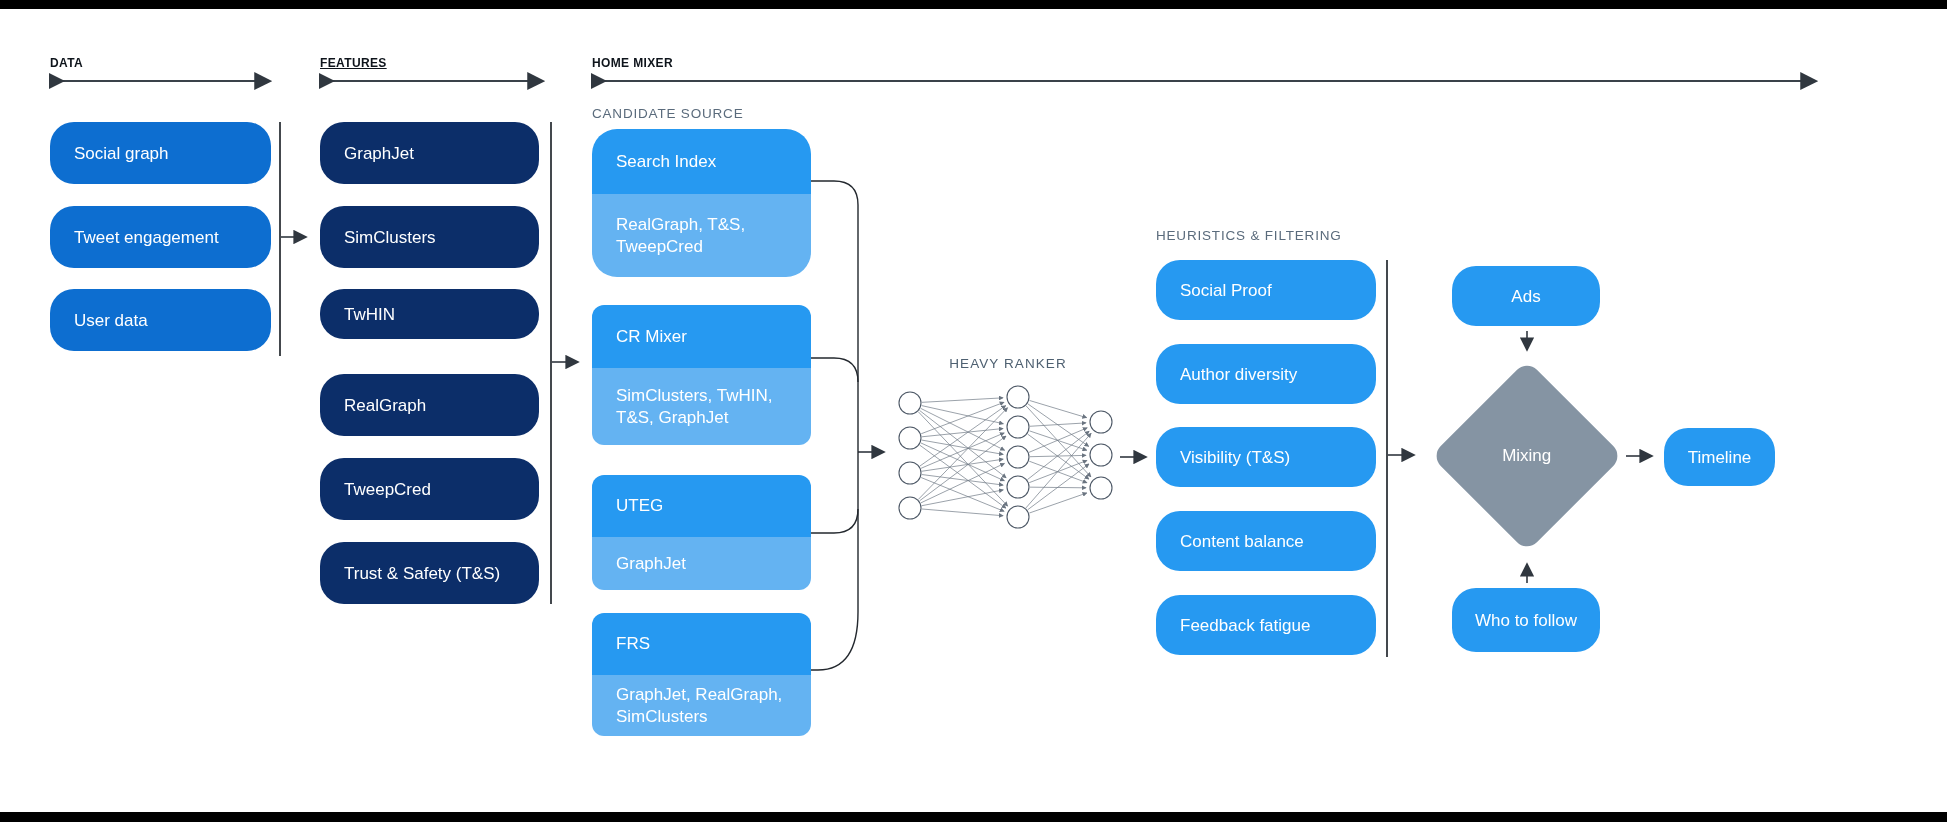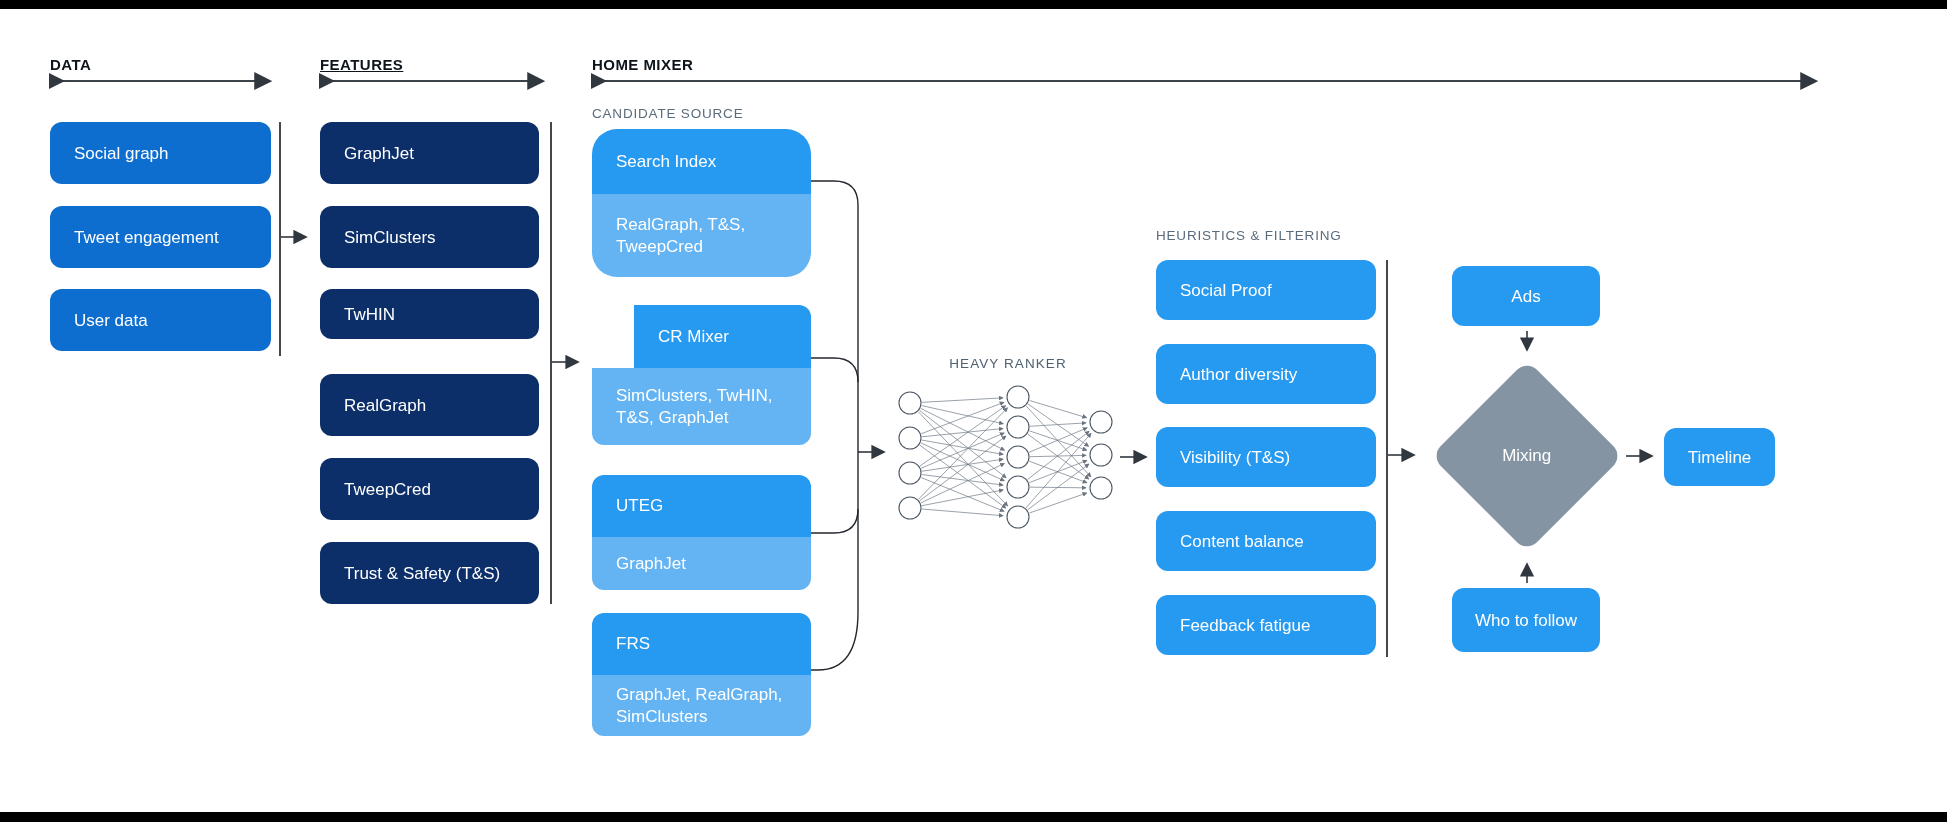--- a/index.html
+++ b/index.html
@@ -1,25 +1,25 @@
 <!DOCTYPE html>
 <html style="--data-box: #0d6ed0; --feature-box: #0c2e69; --source-box: #2699f1; --source-sub: #64b3f2; --filter-box: #2699f1; --diamond: #8594a3; --line: #23282e; --text-dark: #0e141b; --text-gray: #5a6b7c;"><head>
 <meta charset="utf-8">
 <style>
   html,body{margin:0;padding:0;background:#ffffff;}
   .stage{position:relative;width:1947px;height:822px;background:#ffffff;overflow:hidden;
          font-family:"Liberation Sans",sans-serif;}
   .bar{position:absolute;left:0;width:100%;background:#000;}
   .bar.top{top:0;height:9px;}
   .bar.bottom{bottom:0;height:10px;}
-  .hdr-label{position:absolute;font-weight:700;font-size:15px;letter-spacing:.03em;
+  .hdr-label{position:absolute;font-weight:700;font-size:12px;letter-spacing:.03em;
              color:var(--text-dark,#0e141b);}
   .sec-label{position:absolute;font-weight:500;font-size:13.5px;letter-spacing:.06em;
              color:var(--text-gray,#5a6b7c);}
-  .box{position:absolute;border-radius:12px;color:#fff;font-size:17px;line-height:21px;
+  .box{position:absolute;border-radius:24px;color:#fff;font-size:17px;line-height:21px;
        display:flex;align-items:center;padding-left:24px;box-sizing:border-box;}
   .box.center{justify-content:center;padding-left:0;}
   .data-box{background:var(--data-box,#0d6ed0);}
   .feat-box{background:var(--feature-box,#0c2e69);}
   .filter-box{background:var(--filter-box,#2699f1);}
   .src-group{position:absolute;border-radius:12px;overflow:hidden;color:#fff;font-size:17px;}
   .src-top{display:flex;align-items:center;padding-left:24px;box-sizing:border-box;
            background:var(--source-box,#2699f1);}
   .src-sub{display:flex;align-items:center;padding-left:24px;padding-right:14px;box-sizing:border-box;
            background:var(--source-sub,#64b3f2);line-height:22px;}
@@ -168,21 +168,21 @@
   <div class="src-group" style="left:592px;top:129px;width:219px;border-radius:25px;">
     <div class="src-top" style="height:65px;">
       <span>Search Index</span>
       </div>
     <div class="src-sub" style="height:83px;">
       <span>RealGraph, T&amp;S, TweepCred</span>
       </div>
   </div>
 
   <div class="src-group" style="left:592px;top:305px;width:219px;">
-    <div class="src-top" style="height:63px;margin-left:42px;">
+    <div class="src-top" style="height:63px;">
       <span>CR Mixer</span>
       </div>
     <div class="src-sub" style="height:77px;">
       <span>SimClusters, TwHIN, T&amp;S, GraphJet</span>
       </div>
   </div>
 
   <div class="src-group" style="left:592px;top:475px;width:219px;">
     <div class="src-top" style="height:62px;">
       <span>UTEG</span>

